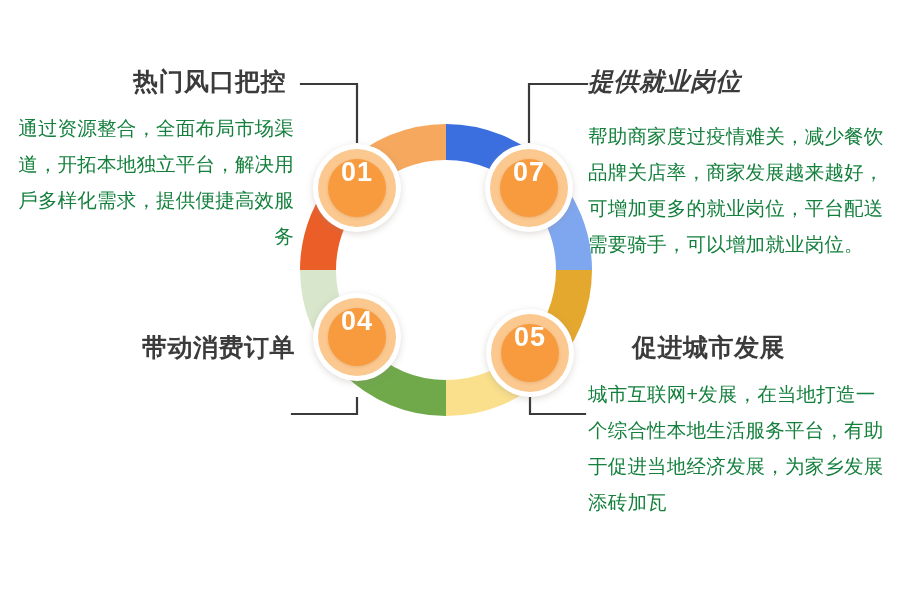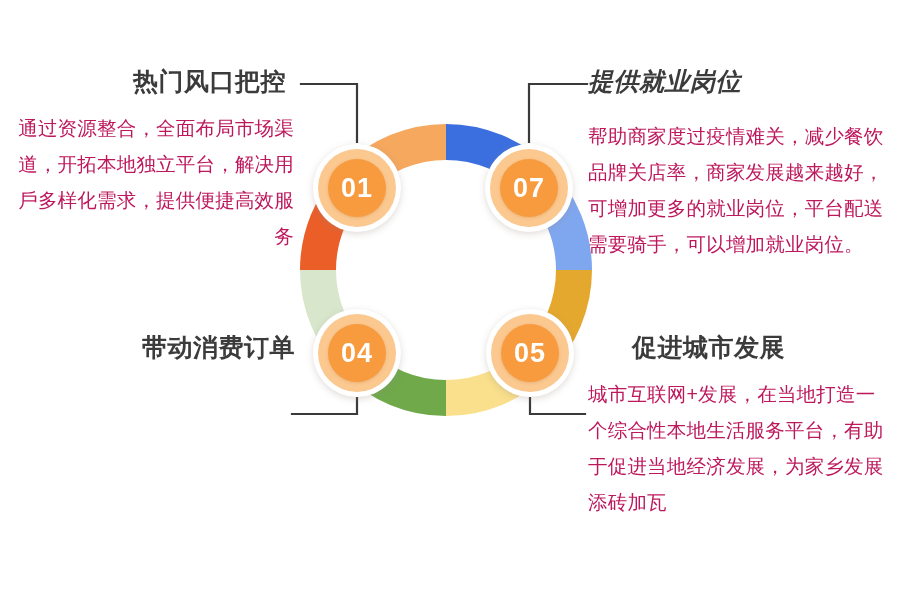--- a/index.html
+++ b/index.html
@@ -26,52 +26,52 @@
     display:flex;align-items:center;justify-content:center;
   }
   .badge .ring{
     width:78px;height:78px;border-radius:50%;
     background:#fbc890;
     display:flex;align-items:center;justify-content:center;
   }
   .badge .core{
     width:58px;height:58px;border-radius:50%;
     background:#f79b3e;
-    display:flex;align-items:center;justify-content:center;
+    display:flex;justify-content:center;
     box-shadow:0 1px 3px rgba(180,110,40,0.25);
   }
   .badge .num{
     color:#ffffff;
     font-size:27px;
     font-weight:bold;
     letter-spacing:1px;
     line-height:1;
     font-family:"Liberation Sans","DejaVu Sans",sans-serif;
   }
   #badge1{left:313px;top:144px;}
   #badge2{left:485px;top:144px;}
   #badge3{left:486px;top:309px;}
-  #badge4{left:313px;top:309px;}
+  #badge4{left:313px;top:293px;}
 
   
   .connectors{position:absolute;left:0;top:0;width:900px;height:600px;pointer-events:none;}
 
   
   .block{position:absolute;}
   .blk-title{
     font-size:25px;
     font-weight:bold;
     color:#3b3b3b;
     line-height:1.1;
     letter-spacing:0.5px;
     white-space:nowrap;
   }
   .blk-body{
     font-size:19.5px;
-    color:#be185d;
+    color:#15803d;
     line-height:36px;
     letter-spacing:0.2px;
   }
 
   
   #block1{left:0px;top:68px;width:300px;text-align:right;}
   #block1 .blk-title{padding-right:14px;}
   #block1 .blk-body{margin-top:14px;padding-right:6px;}
 
   #block4{left:9px;top:334px;width:300px;text-align:right;}

